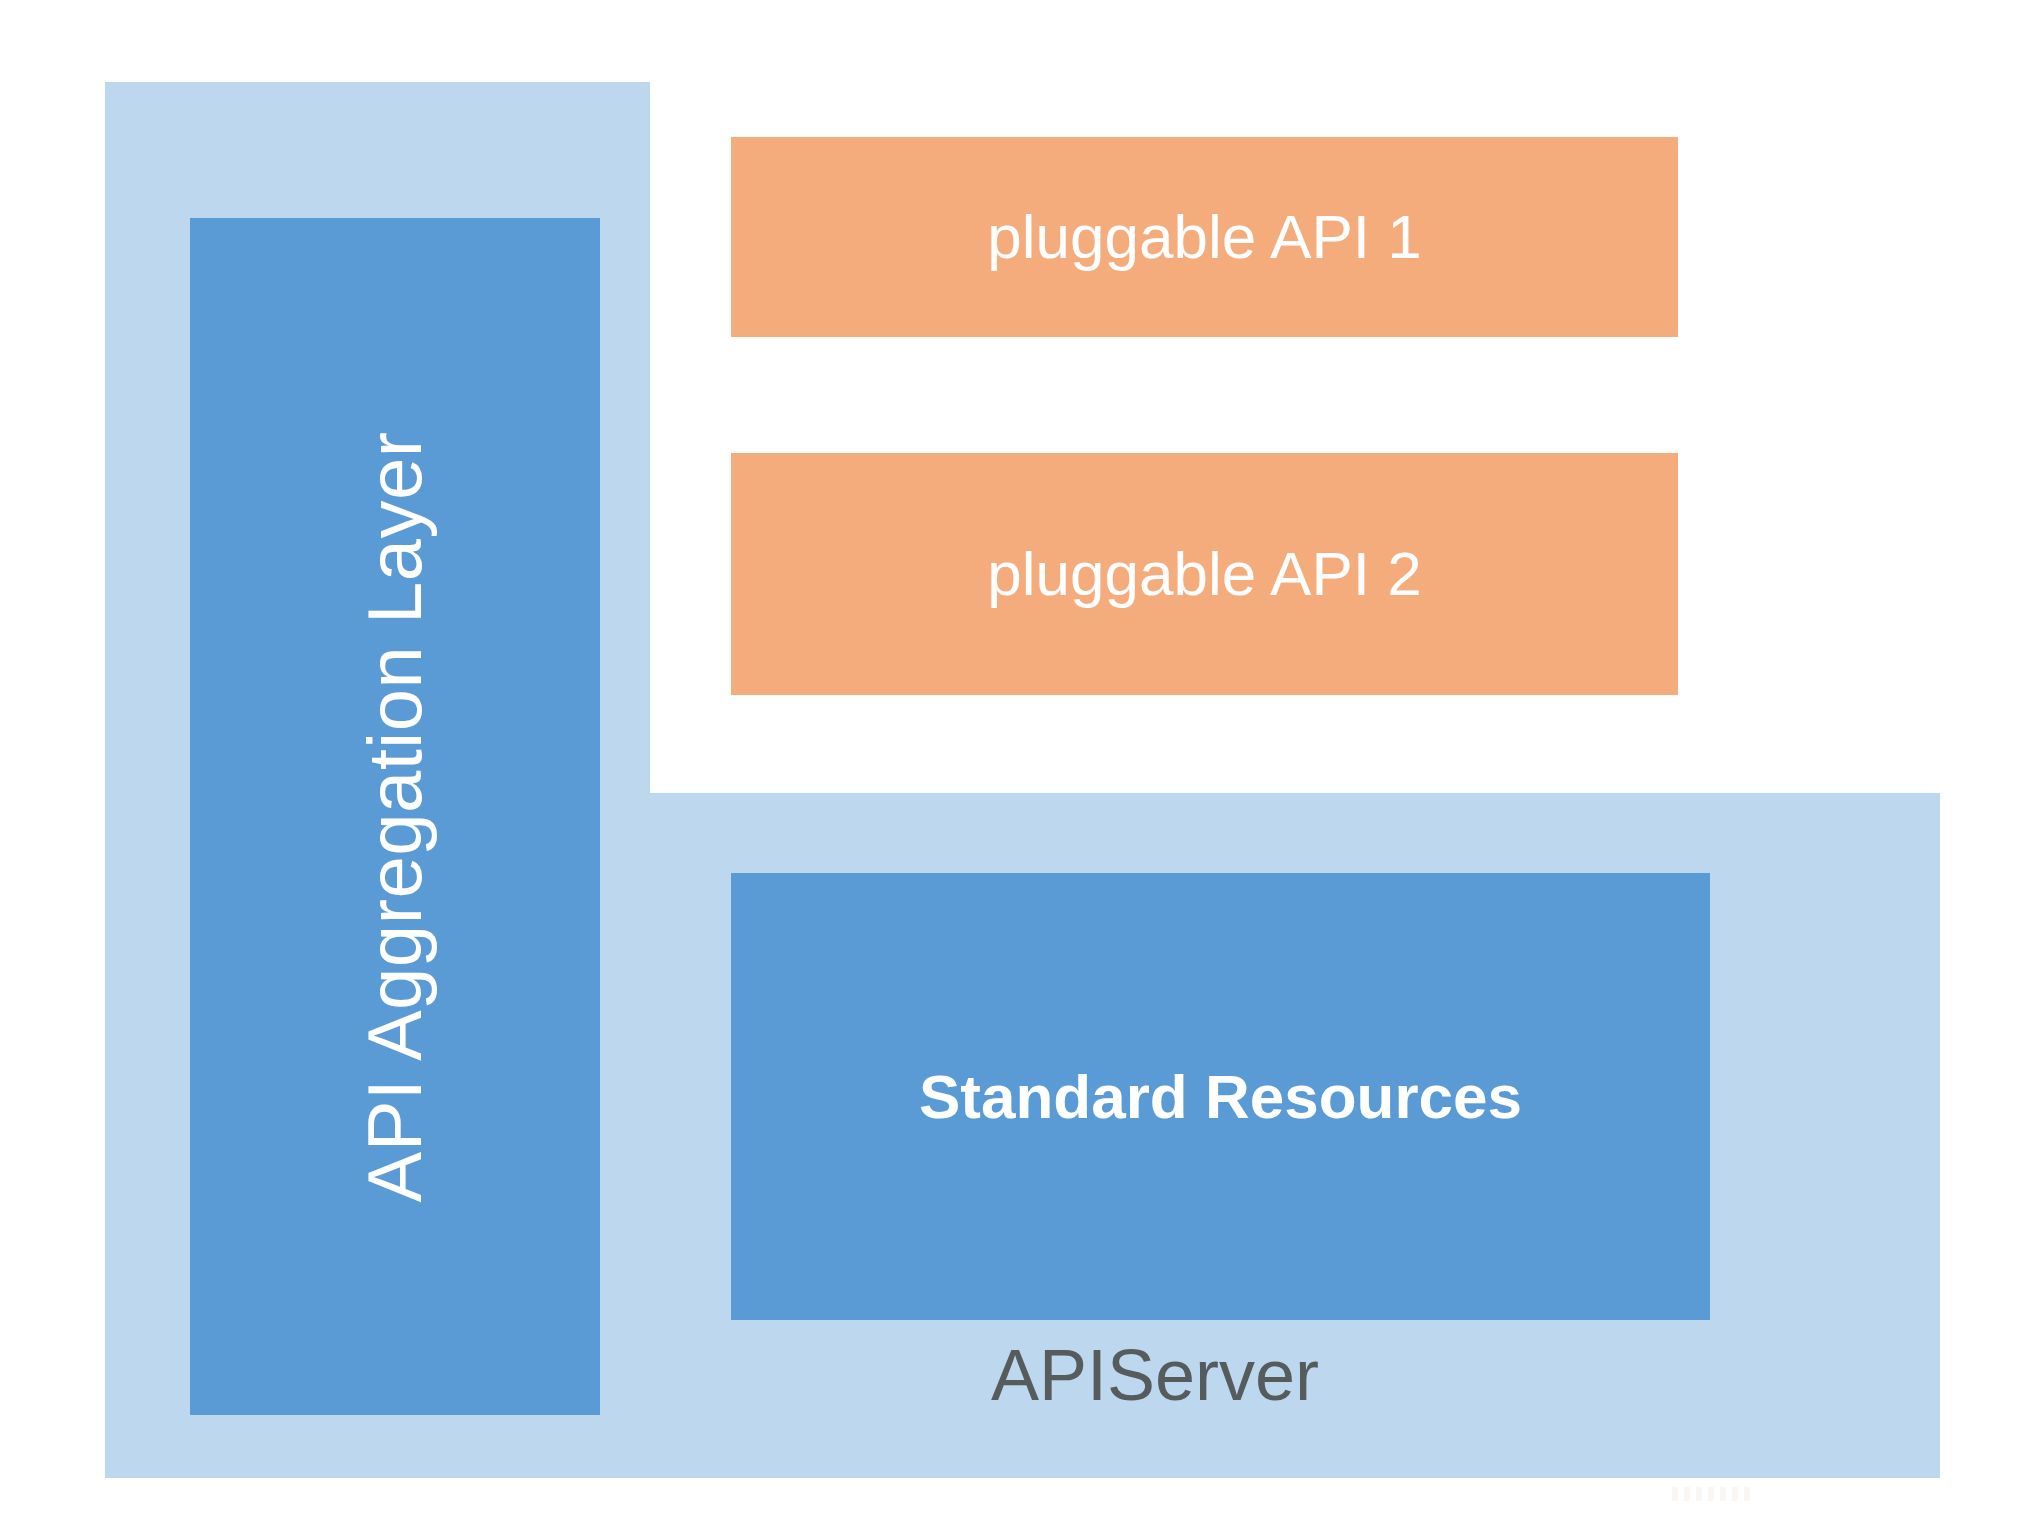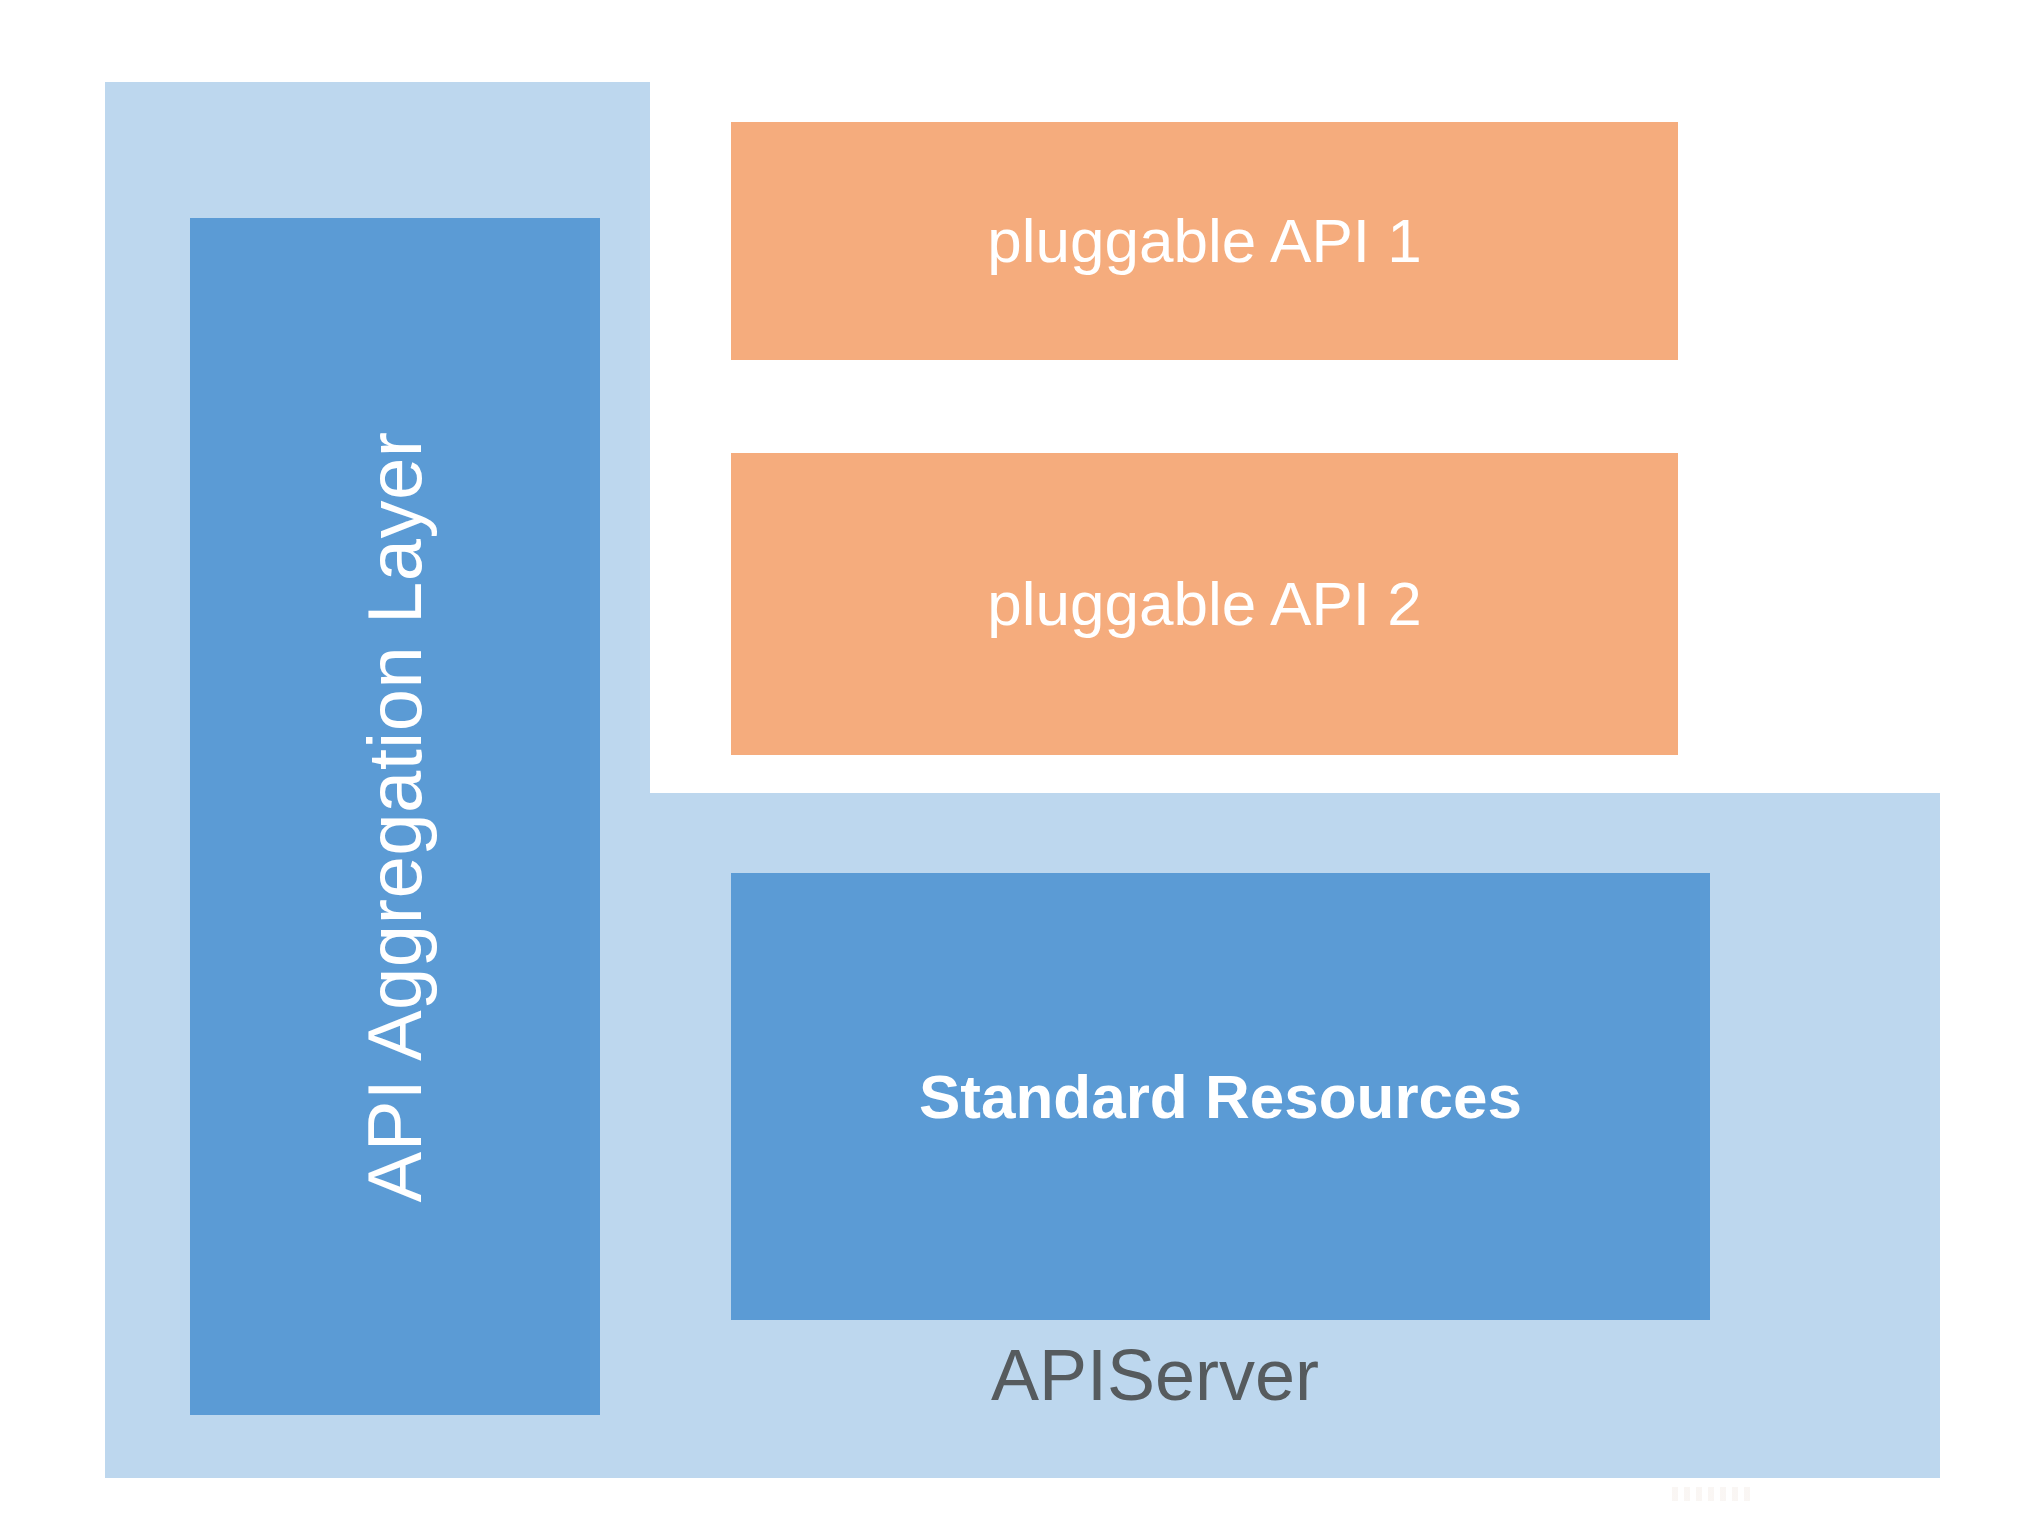--- a/index.html
+++ b/index.html
@@ -69,22 +69,22 @@
   
   .pluggable {
     left: 731px;
     width: 947px;
     background: #f5ac7d;
     z-index: 6;
     display: flex;
     align-items: center;
     justify-content: center;
   }
-  .pluggable-1 { top: 122px;  height: 238px; }
-  .pluggable-2 { top: 453px;  height: 302px; }
+  .pluggable-1 { top: 137px;  height: 200px; }
+  .pluggable-2 { top: 453px;  height: 242px; }
   .pluggable-label {
     color: #ffffff;
     font-size: 62px;
     font-weight: 400;
     line-height: 1;
     white-space: nowrap;
   }
 
   
   .std-resources {

